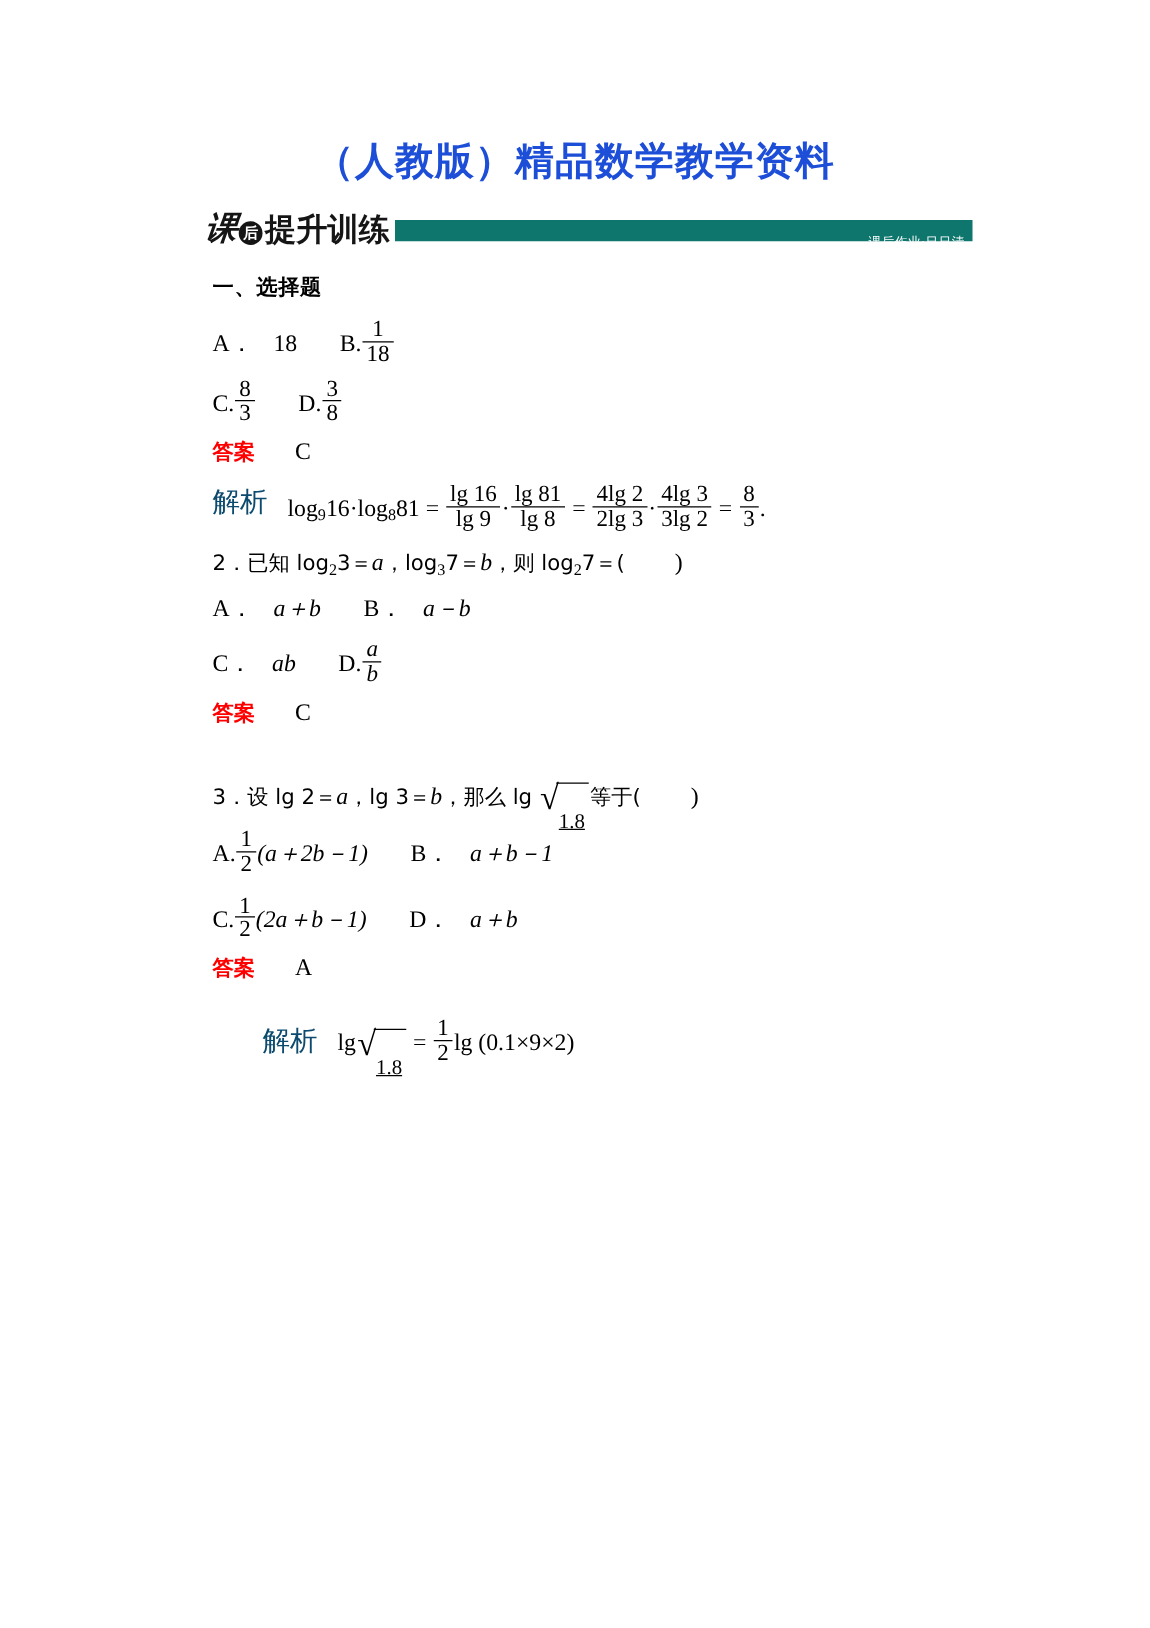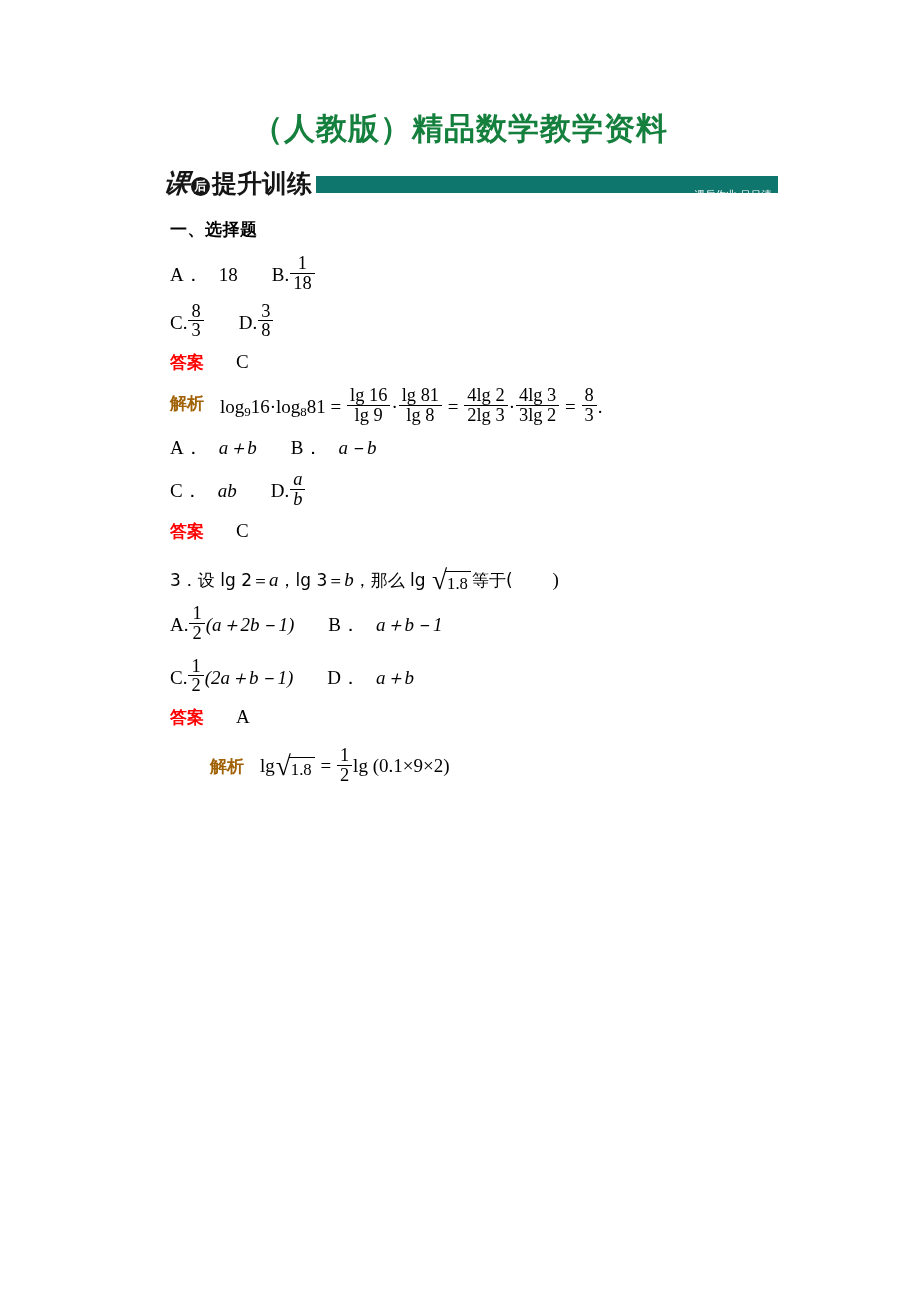--- a/index.html
+++ b/index.html
@@ -27,21 +27,21 @@
   .doc-title {
     position: absolute;
     left: 0;
     top: 108px;
     width: 920px;
     text-align: center;
     font-family: "DejaVu Sans", "Liberation Sans", sans-serif;
     font-weight: bold;
     font-size: 31px;
     letter-spacing: 1px;
-    color: #15803d;
+    color: #1d4ed8;
     white-space: nowrap;
   }
 
   
   .banner {
     position: absolute;
     left: 164px;
     top: 166px;
     width: 614px;
     height: 34px;
@@ -146,23 +146,23 @@
   }
   .lbl-ans {
     font-family: "DejaVu Sans", "Liberation Sans", sans-serif;
     font-weight: bold;
     font-size: 17px;
     color: #FF0000;
     margin-right: 32px;
   }
   .lbl-sol {
     font-family: "DejaVu Sans", "Liberation Sans", sans-serif;
-    font-weight: bold;
-    font-size: 17px;
-    color: #a16207;
+    font-weight: normal;
+    font-size: 22px;
+    color: #0c4a6e;
     margin-right: 16px;
   }
   .cn {
     font-family: "DejaVu Sans", "Liberation Sans", sans-serif;
     font-size: 17px;
   }
   .it { font-style: italic; }
   sub {
     font-size: 0.68em;
     vertical-align: -0.28em;
@@ -191,24 +191,25 @@
   .rad .sign {
     position: absolute;
     left: 0;
     bottom: -1px;
     font-size: 1.45em;
     line-height: 1;
   }
   .rad .rand {
     display: inline-block;
     border-top: 1.3px solid #000;
-    padding: 1px 3px 0 2px;
+    padding: 19px 3px 0 2px;
     font-size: 0.88em;
     position: relative;
-    top: 3px;
+    top: 19px;
+    text-decoration: underline;
   }
 
   .opt-gap { display: inline-block; width: 34px; }
   .opt-gap-sm { display: inline-block; width: 16px; }
   .paren-gap { display: inline-block; width: 40px; }
 
   .eq-row {
     display: inline-block;
     vertical-align: middle;
   }
@@ -245,20 +246,23 @@
     </div>
 
     <div class="ans-line">
       <span class="lbl-ans">答案</span><span>C</span>
     </div>
 
     <div class="sol-line">
       <span class="lbl-sol">解析</span><span class="eq-row"><span>log</span><sub>9</sub><span>16·log</span><sub>8</sub><span>81</span>&nbsp;<span>=</span>&nbsp;<span class="frac bar"><span class="num">lg 16</span><span class="den">lg 9</span></span><span>·</span><span class="frac bar"><span class="num">lg 81</span><span class="den">lg 8</span></span>&nbsp;<span>=</span>&nbsp;<span class="frac bar"><span class="num">4lg 2</span><span class="den">2lg 3</span></span><span>·</span><span class="frac bar"><span class="num">4lg 3</span><span class="den">3lg 2</span></span>&nbsp;<span>=</span>&nbsp;<span class="frac bar"><span class="num">8</span><span class="den">3</span></span><span>.</span></span>
     </div>
 
+    <div class="q-line" style="margin-top:14px;">
+      <span class="cn">2．</span><span class="cn">已知 log</span><sub>2</sub><span class="cn">3＝</span><span class="it">a</span><span class="cn">，log</span><sub>3</sub><span class="cn">7＝</span><span class="it">b</span><span class="cn">，则 log</span><sub>2</sub><span class="cn">7＝(</span><span class="paren-gap"></span><span>)</span>
+    </div>
 
     <div class="opt-line">
       <span>A．</span><span class="opt-gap-sm"></span><span class="it">a＋b</span><span class="opt-gap"></span><span>B．</span><span class="opt-gap-sm"></span><span class="it">a－b</span>
     </div>
 
     <div class="opt-line">
       <span>C．</span><span class="opt-gap-sm"></span><span class="it">ab</span><span class="opt-gap"></span><span>D.</span><span class="frac bar it"><span class="num">a</span><span class="den">b</span></span>
     </div>
 
     <div class="ans-line">

